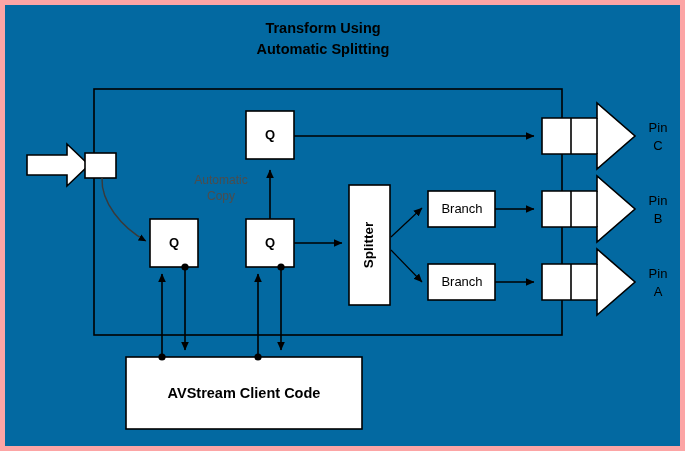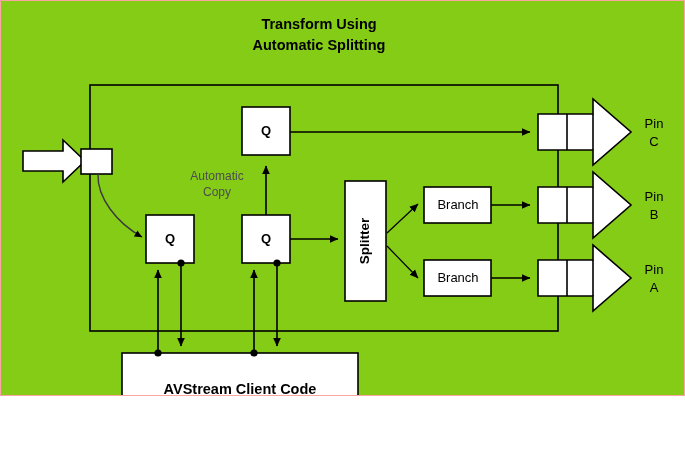--- a/index.html
+++ b/index.html
@@ -3,23 +3,23 @@
 <meta charset="utf-8">
 <style>
   html, body {
     margin: 0;
     padding: 0;
     background: #ffffff;
   }
   #page {
     position: relative;
     width: 685px;
-    height: 396px;
-    background: #84cc16;
-    border: 1px solid #fca5a5;
+    height: 451px;
+    background: #0369a1;
+    border: 5px solid #fca5a5;
     box-sizing: border-box;
     overflow: hidden;
     font-family: "Liberation Sans", sans-serif;
   }
   #diagram-svg {
     position: absolute;
     left: 0;
     top: 0;
     width: 685px;
     height: 451px;

